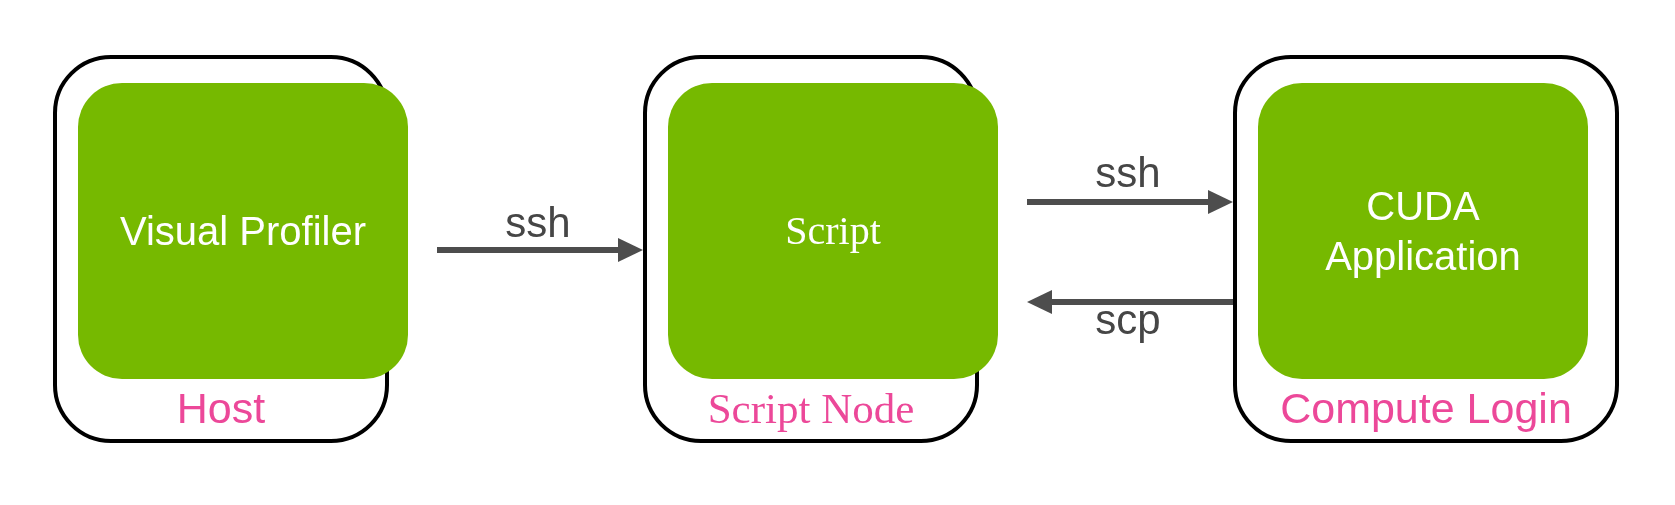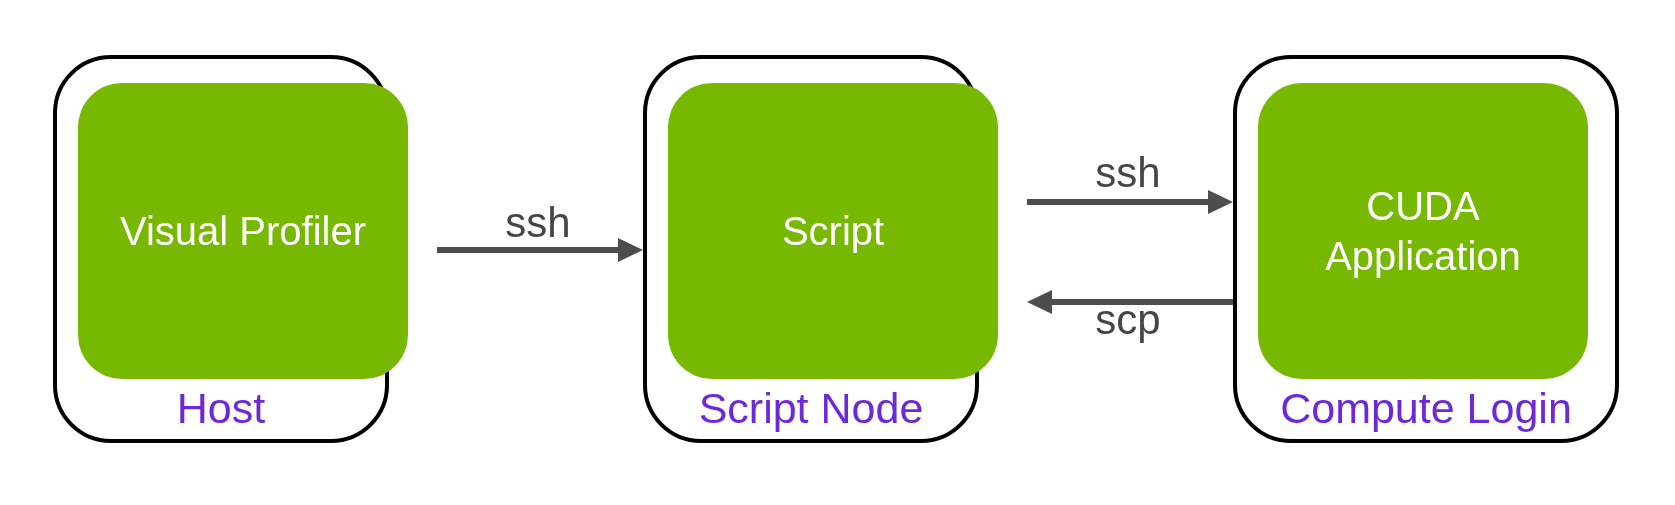--- a/index.html
+++ b/index.html
@@ -19,21 +19,21 @@
     position: absolute;
     top: 55px;
     width: 336px;
     height: 388px;
     background: #ffffff;
     border: 4px solid #000000;
     border-radius: 58px;
     box-sizing: border-box;
   }
   .node-1 { left: 53px; }
-  .node-2 { left: 643px; }
+  .node-2 { left: 643px; font-family: Liberation Serif, serif; }
   .node-3 { left: 1233px; width: 386px; }
   .node-inner {
     position: absolute;
     left: 21px;
     top: 24px;
     width: 330px;
     height: 296px;
     background: #76B900;
     border-radius: 44px;
     display: flex;
@@ -49,21 +49,21 @@
   }
   .node-label {
     position: absolute;
     left: 0;
     right: 0;
     top: 320px;
     height: 58px;
     display: flex;
     align-items: center;
     justify-content: center;
-    color: #6d28d9;
+    color: #ec4899;
     font-size: 43px;
     text-align: center;
     white-space: nowrap;
   }
   .arrow-layer {
     position: absolute;
     left: 0;
     top: 0;
     width: 1675px;
     height: 505px;

